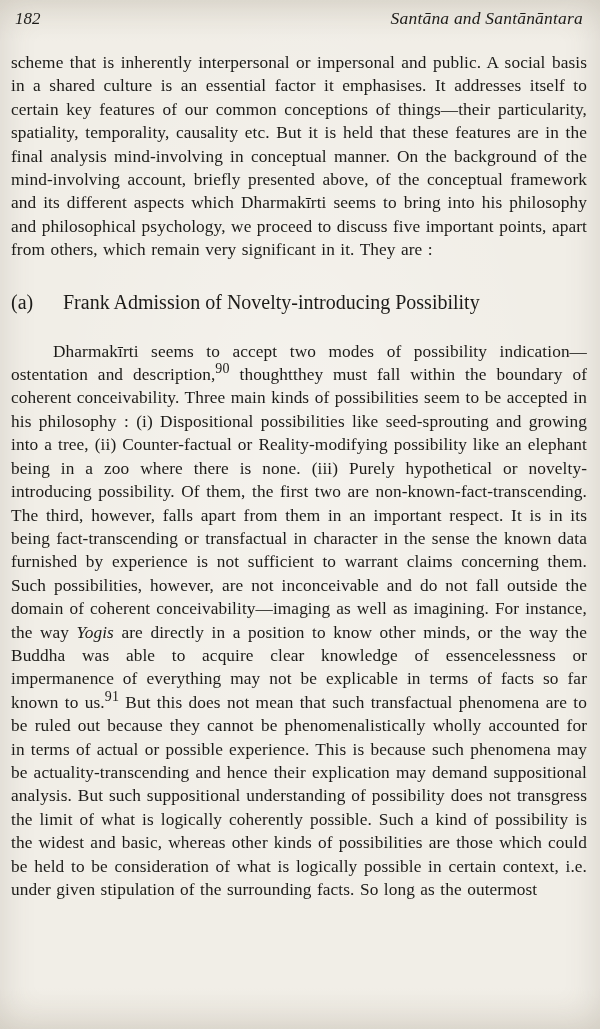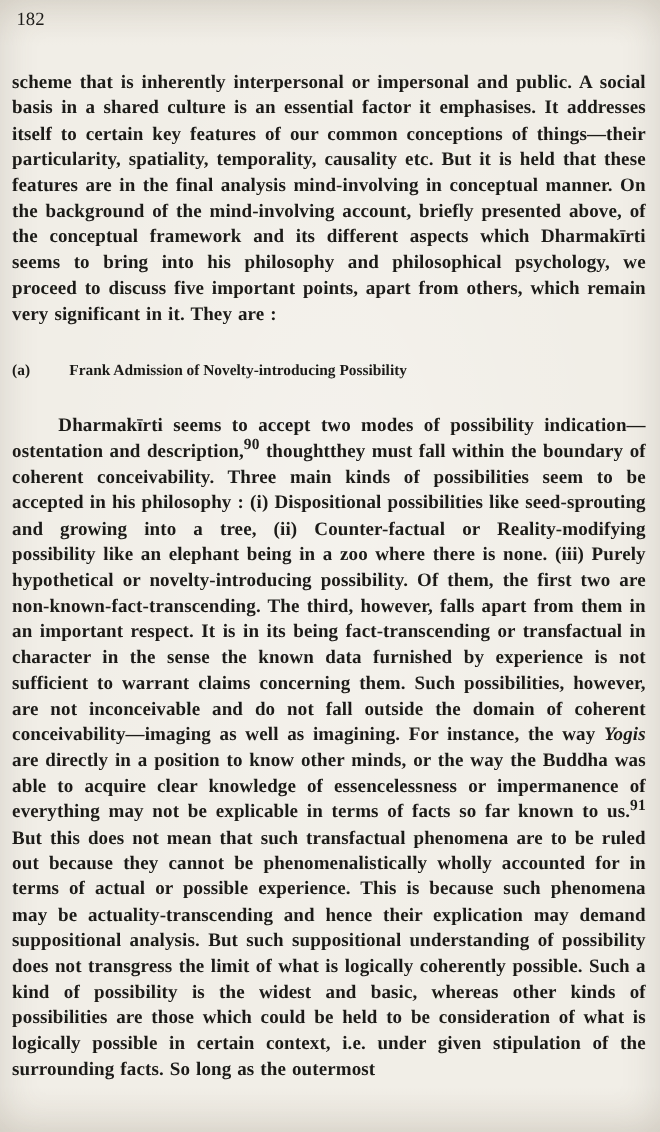--- a/index.html
+++ b/index.html
@@ -20,60 +20,61 @@
     background-color: #f0ede6;
     box-shadow: inset 0 0 35px rgba(90,80,60,0.18);
     color: #1c1b18;
     font-family: "Liberation Serif", "DejaVu Serif", serif;
     overflow: hidden;
   }
   .header {
     display: flex;
     justify-content: space-between;
     align-items: baseline;
+    font-style: italic;
     font-size: 17px;
     padding: 0 4px 0 4px;
   }
   .page-num { font-size: 17px; }
   .book-title { font-size: 17.5px; letter-spacing: 0.2px; }
   .body-text {
-    margin-top: 35px;
-    font-weight: bold;
+    margin-top: 22px;
   }
   .para {
     margin: 0;
     font-size: 17.3px;
     line-height: 23.4px;
     text-align: justify;
     letter-spacing: 0.1px;
     word-spacing: 1px;
   }
   .para.indent { text-indent: 42px; }
   .section-heading {
     margin-top: 29px;
     margin-bottom: 26px;
-    font-size: 14px;
+    font-size: 20px;
     line-height: 23px;
     white-space: nowrap;
   }
   .sec-label { display: inline-block; width: 52px; }
   sup.fnref {
     font-size: 14px;
     line-height: 0;
     vertical-align: super;
   }
   i.term { font-style: italic; }
 </style>
 </head>
 <body>
 
 <div class="page">
 
   <div class="header">
     <span class="page-num">182</span>
+    <span class="book-title">Santāna and Santānāntara</span>
   </div>
 
   <div class="body-text">
 
     <p class="para">scheme that is inherently interpersonal or impersonal and public. A social basis in a shared culture is an essential factor it emphasises. It addresses itself to certain key features of our common conceptions of things—their particularity, spatiality, temporality, causality etc. But it is held that these features are in the final analysis mind-involving in conceptual manner. On the background of the mind-involving account, briefly presented above, of the conceptual framework and its different aspects which Dharmakīrti seems to bring into his philosophy and philosophical psychology, we proceed to discuss five important points, apart from others, which remain very significant in it. They are :</p>
 
     <div class="section-heading">
       <span class="sec-label">(a)</span><span class="sec-title">Frank Admission of Novelty-introducing Possibility</span>
     </div>
 

